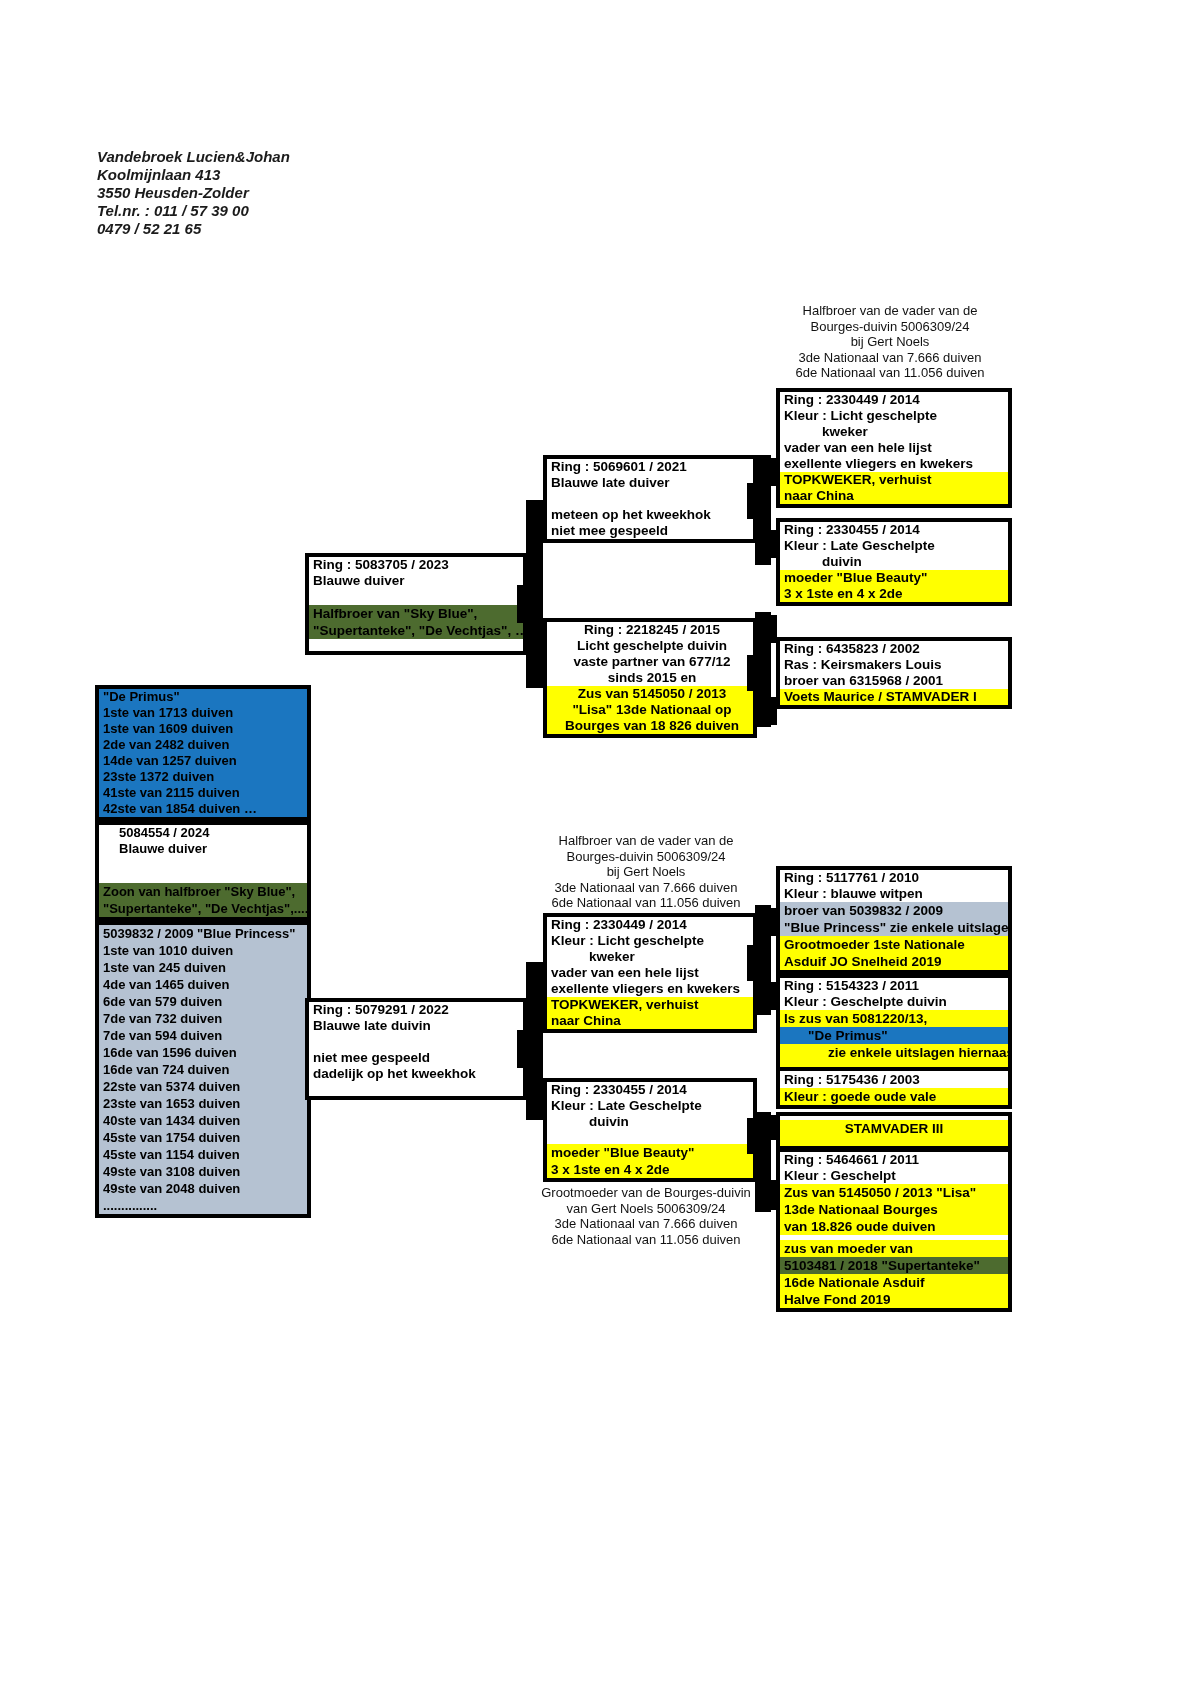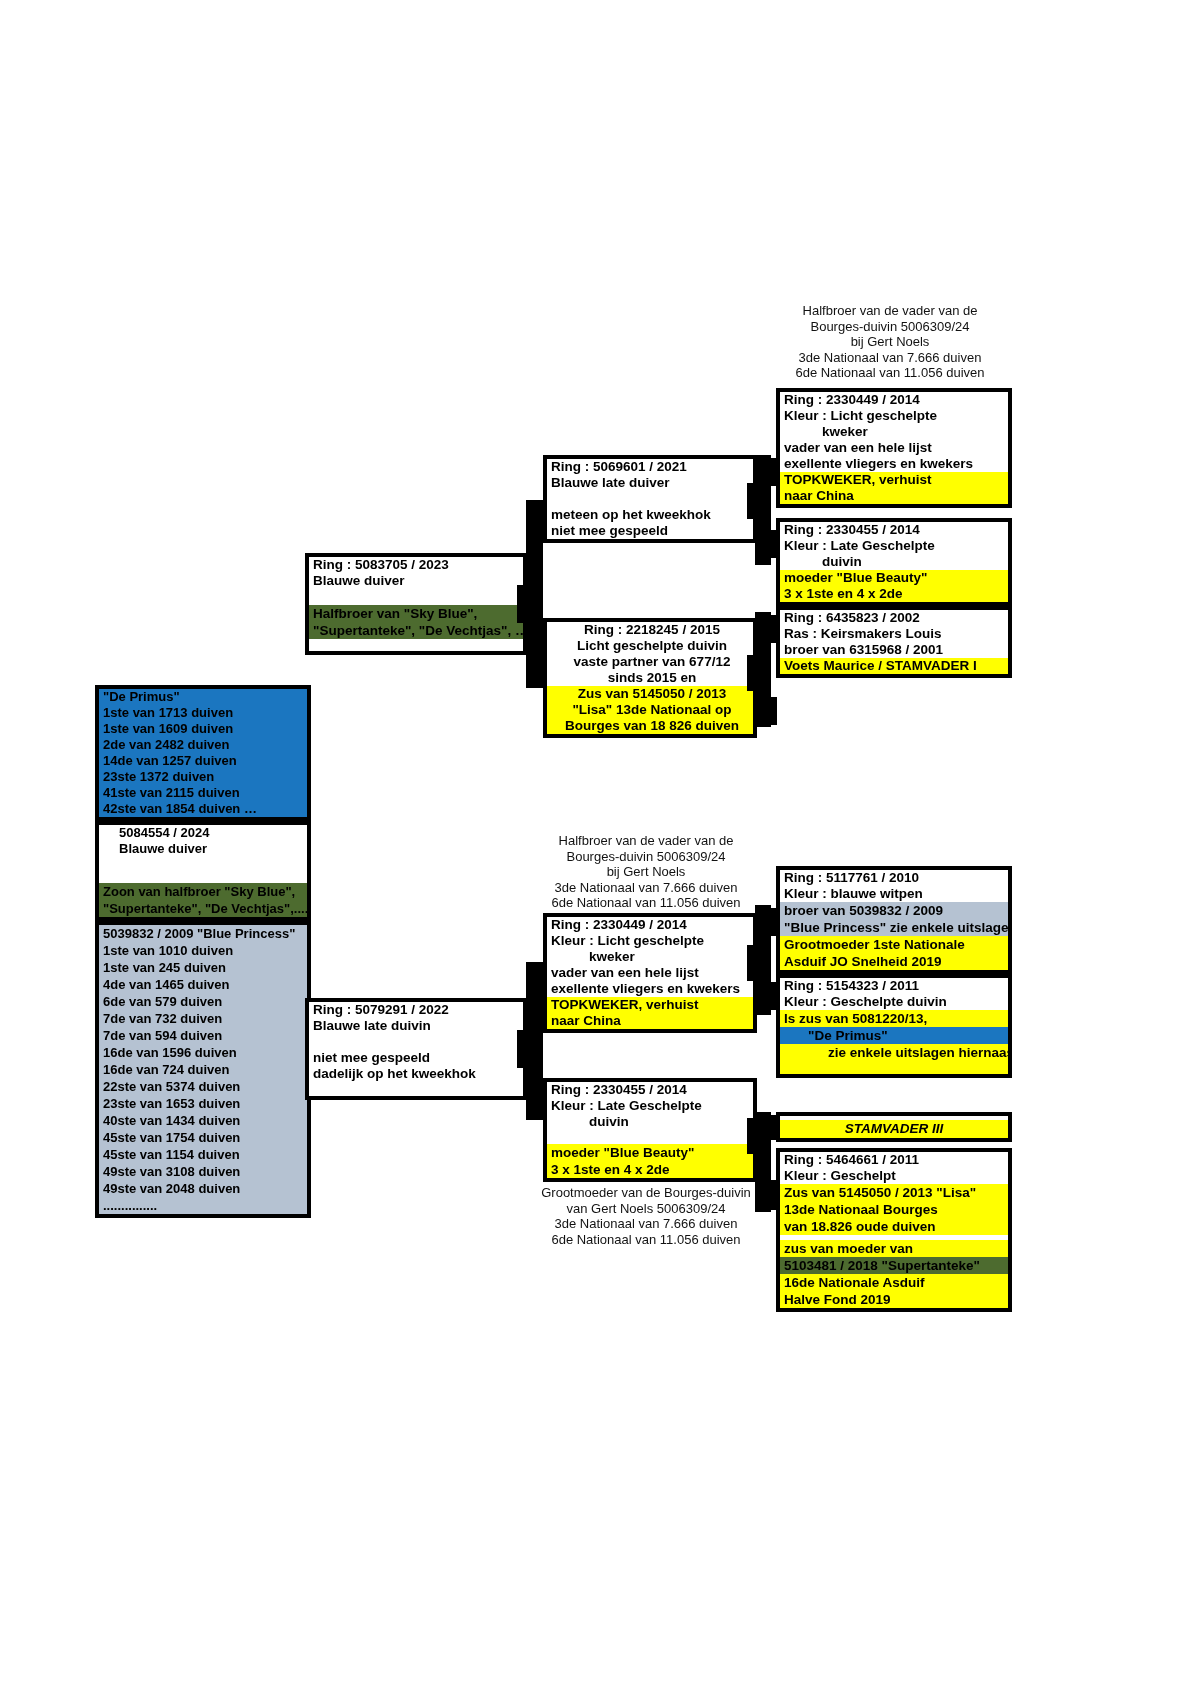--- a/index.html
+++ b/index.html
@@ -32,34 +32,41 @@
   #b-father{left:305px;top:553px;width:214px;}
   #b-mother{left:305px;top:998px;width:214px;}
   
   #b-gp1{left:543px;top:455px;width:206px;}
   #b-gp2{left:543px;top:618px;width:206px;text-align:center;}
   #b-gp3{left:543px;top:913px;width:206px;}
   #b-gp4{left:543px;top:1078px;width:206px;}
   
   #b-ggp1{left:776px;top:388px;width:228px;}
   #b-ggp2{left:776px;top:518px;width:228px;}
-  #b-ggp3{left:776px;top:606px;width:228px;}
+  #b-ggp3{left:776px;top:637px;width:228px;}
   #b-ggp4{left:776px;top:684px;width:228px;}
   #b-ggp5{left:776px;top:866px;width:228px;}
   #b-ggp6{left:776px;top:974px;width:228px;}
   #b-ggp7{left:776px;top:1067px;width:228px;}
   #b-stam{left:776px;top:1112px;width:228px;}
   #b-ggp8{left:776px;top:1148px;width:228px;}
   .conn{position:absolute;background:#000;}
 </style>
 </head>
 <body>
 
 <div class="page">
 
+  <div class="header">
+      <div>Vandebroek Lucien&amp;Johan</div>
+      <div>Koolmijnlaan 413</div>
+      <div>3550 Heusden-Zolder</div>
+      <div>Tel.nr. : 011 / 57 39 00</div>
+      <div>0479 / 52 21 65</div>
+    </div>
 
   <div class="note" id="note-top">
       <div>Halfbroer van de vader van de</div>
       <div>Bourges-duivin 5006309/24</div>
       <div>bij Gert Noels</div>
       <div>3de Nationaal van 7.666 duiven</div>
       <div>6de Nationaal van 11.056 duiven</div>
     </div>
   <div class="note" id="note-mid">
       <div>Halfbroer van de vader van de</div>
@@ -193,23 +200,27 @@
       <div class="ln hl-yellow" style="height: 17px; line-height: 17px;">Grootmoeder 1ste Nationale</div>
       <div class="ln hl-yellow" style="height: 17px; line-height: 17px;">Asduif JO Snelheid 2019</div>
     </div>
   <div class="box" id="b-ggp6">
       <div class="ln">Ring : 5154323 / 2011</div>
       <div class="ln">Kleur : Geschelpte duivin</div>
       <div class="ln hl-yellow" style="height: 17px; line-height: 17px;">Is zus van 5081220/13,</div>
       <div class="ln hl-blue ind2" style="height: 17px; line-height: 17px;">"De Primus"</div>
       <div class="ln hl-yellow" style="height: 30px; line-height: 17px; padding-left: 48px;">zie enkele uitslagen hiernaast :</div>
     </div>
+  <div class="box" id="b-ggp7">
+      <div class="ln" style="height: 17px; line-height: 17px;">Ring : 5175436 / 2003</div>
+      <div class="ln hl-yellow" style="height: 17px; line-height: 17px;">Kleur : goede oude vale</div>
+    </div>
   <div class="box" id="b-stam">
       <div class="ln" style="height: 4px; line-height: 4px;">&nbsp;</div>
-      <div class="ln hl-yellow ctr" style="height: 18px; line-height: 18px; font-style: italic;">STAMVADER III</div>
+      <div class="ln hl-yellow ctr" style="height: 26px; line-height: 18px;">STAMVADER III</div>
     </div>
   <div class="box" id="b-ggp8">
       <div class="ln">Ring : 5464661 / 2011</div>
       <div class="ln">Kleur : Geschelpt</div>
       <div class="ln hl-yellow" style="height: 17px; line-height: 17px;">Zus van 5145050 / 2013 "Lisa"</div>
       <div class="ln hl-yellow" style="height: 17px; line-height: 17px;">13de Nationaal Bourges</div>
       <div class="ln hl-yellow" style="height: 17px; line-height: 17px;">van 18.826 oude duiven</div>
       <div class="ln" style="height: 5px; line-height: 5px;">&nbsp;</div>
       <div class="ln hl-yellow" style="height: 17px; line-height: 17px;">zus van moeder van</div>
       <div class="ln hl-green" style="height: 17px; line-height: 17px;">5103481 / 2018 "Supertanteke"</div>

